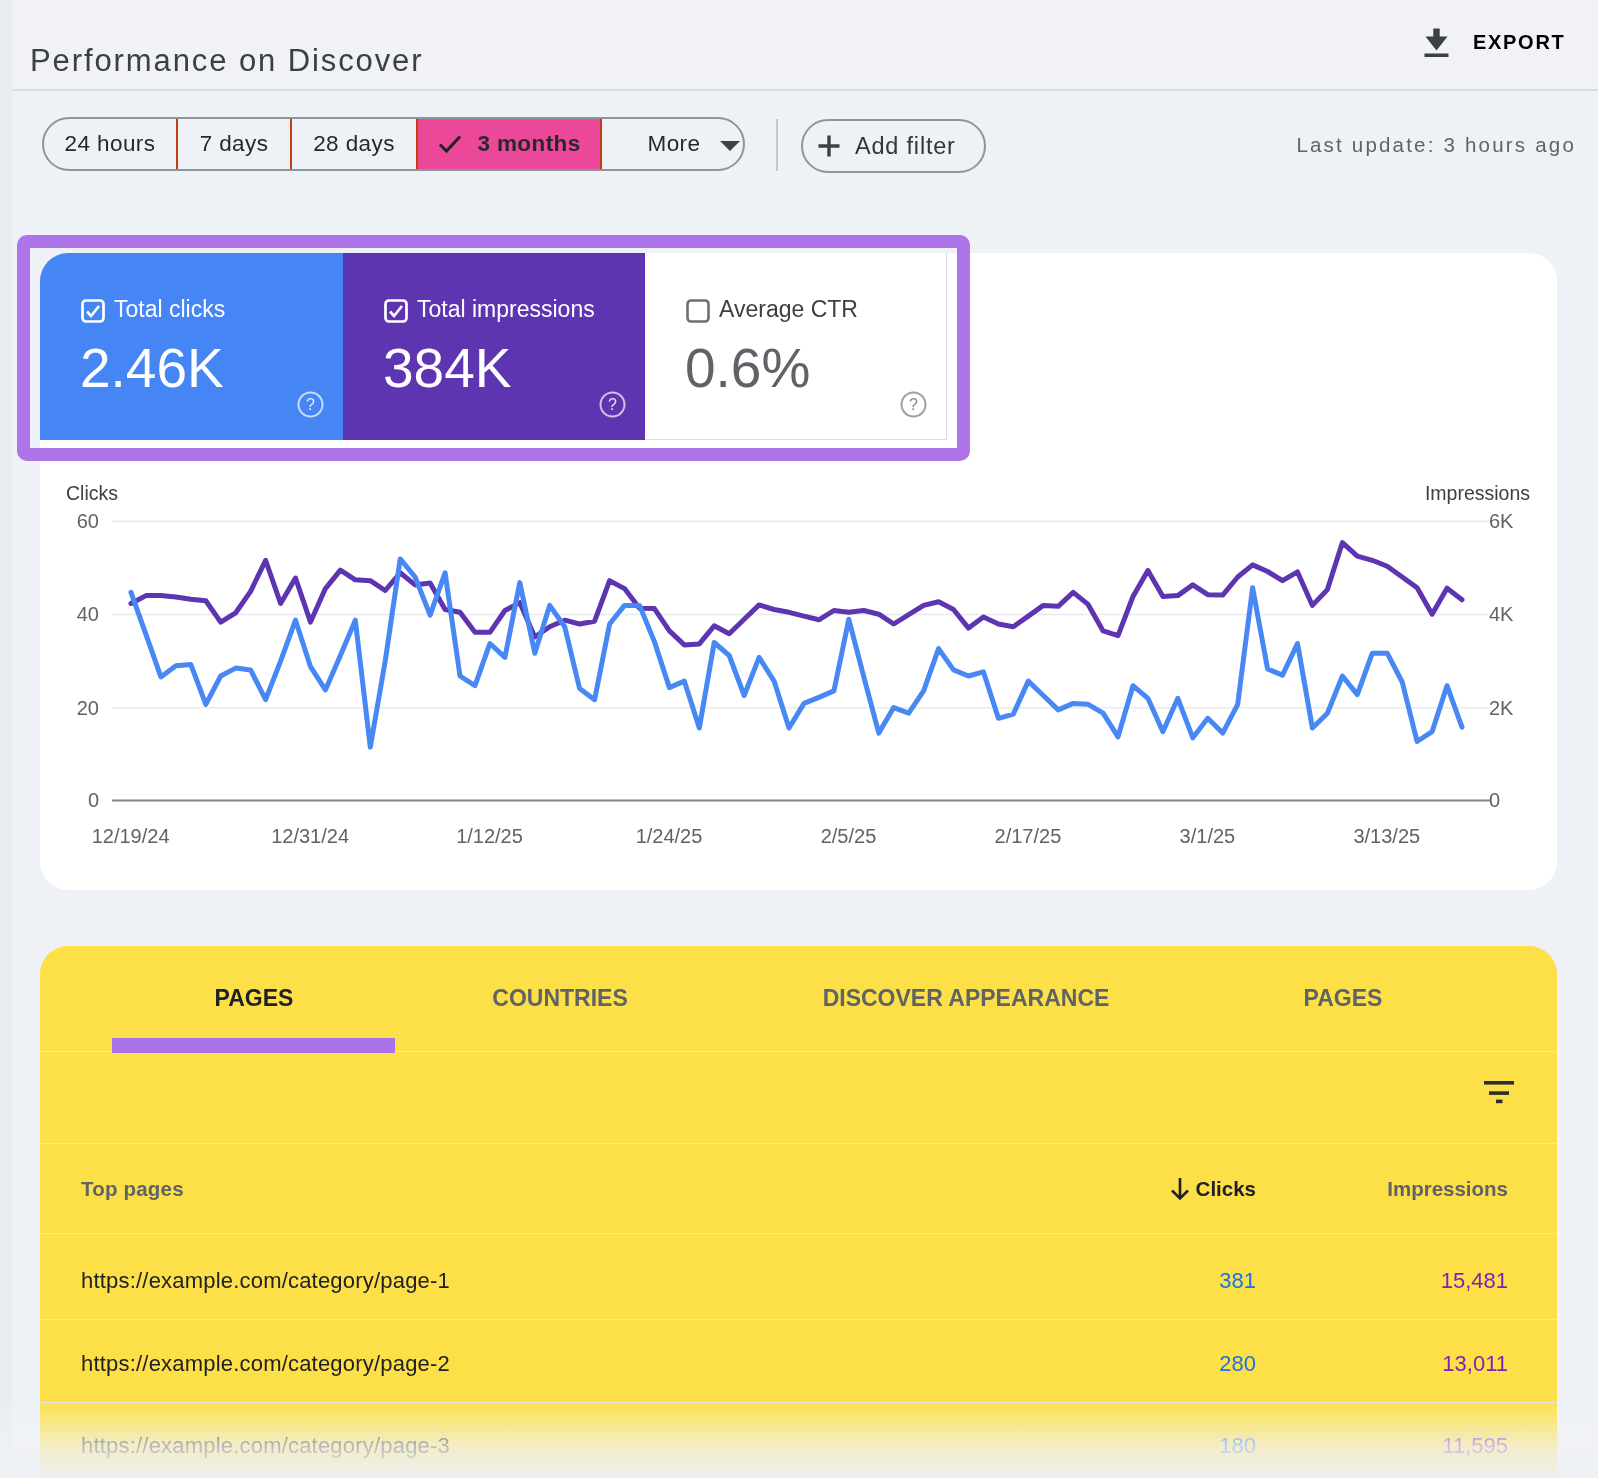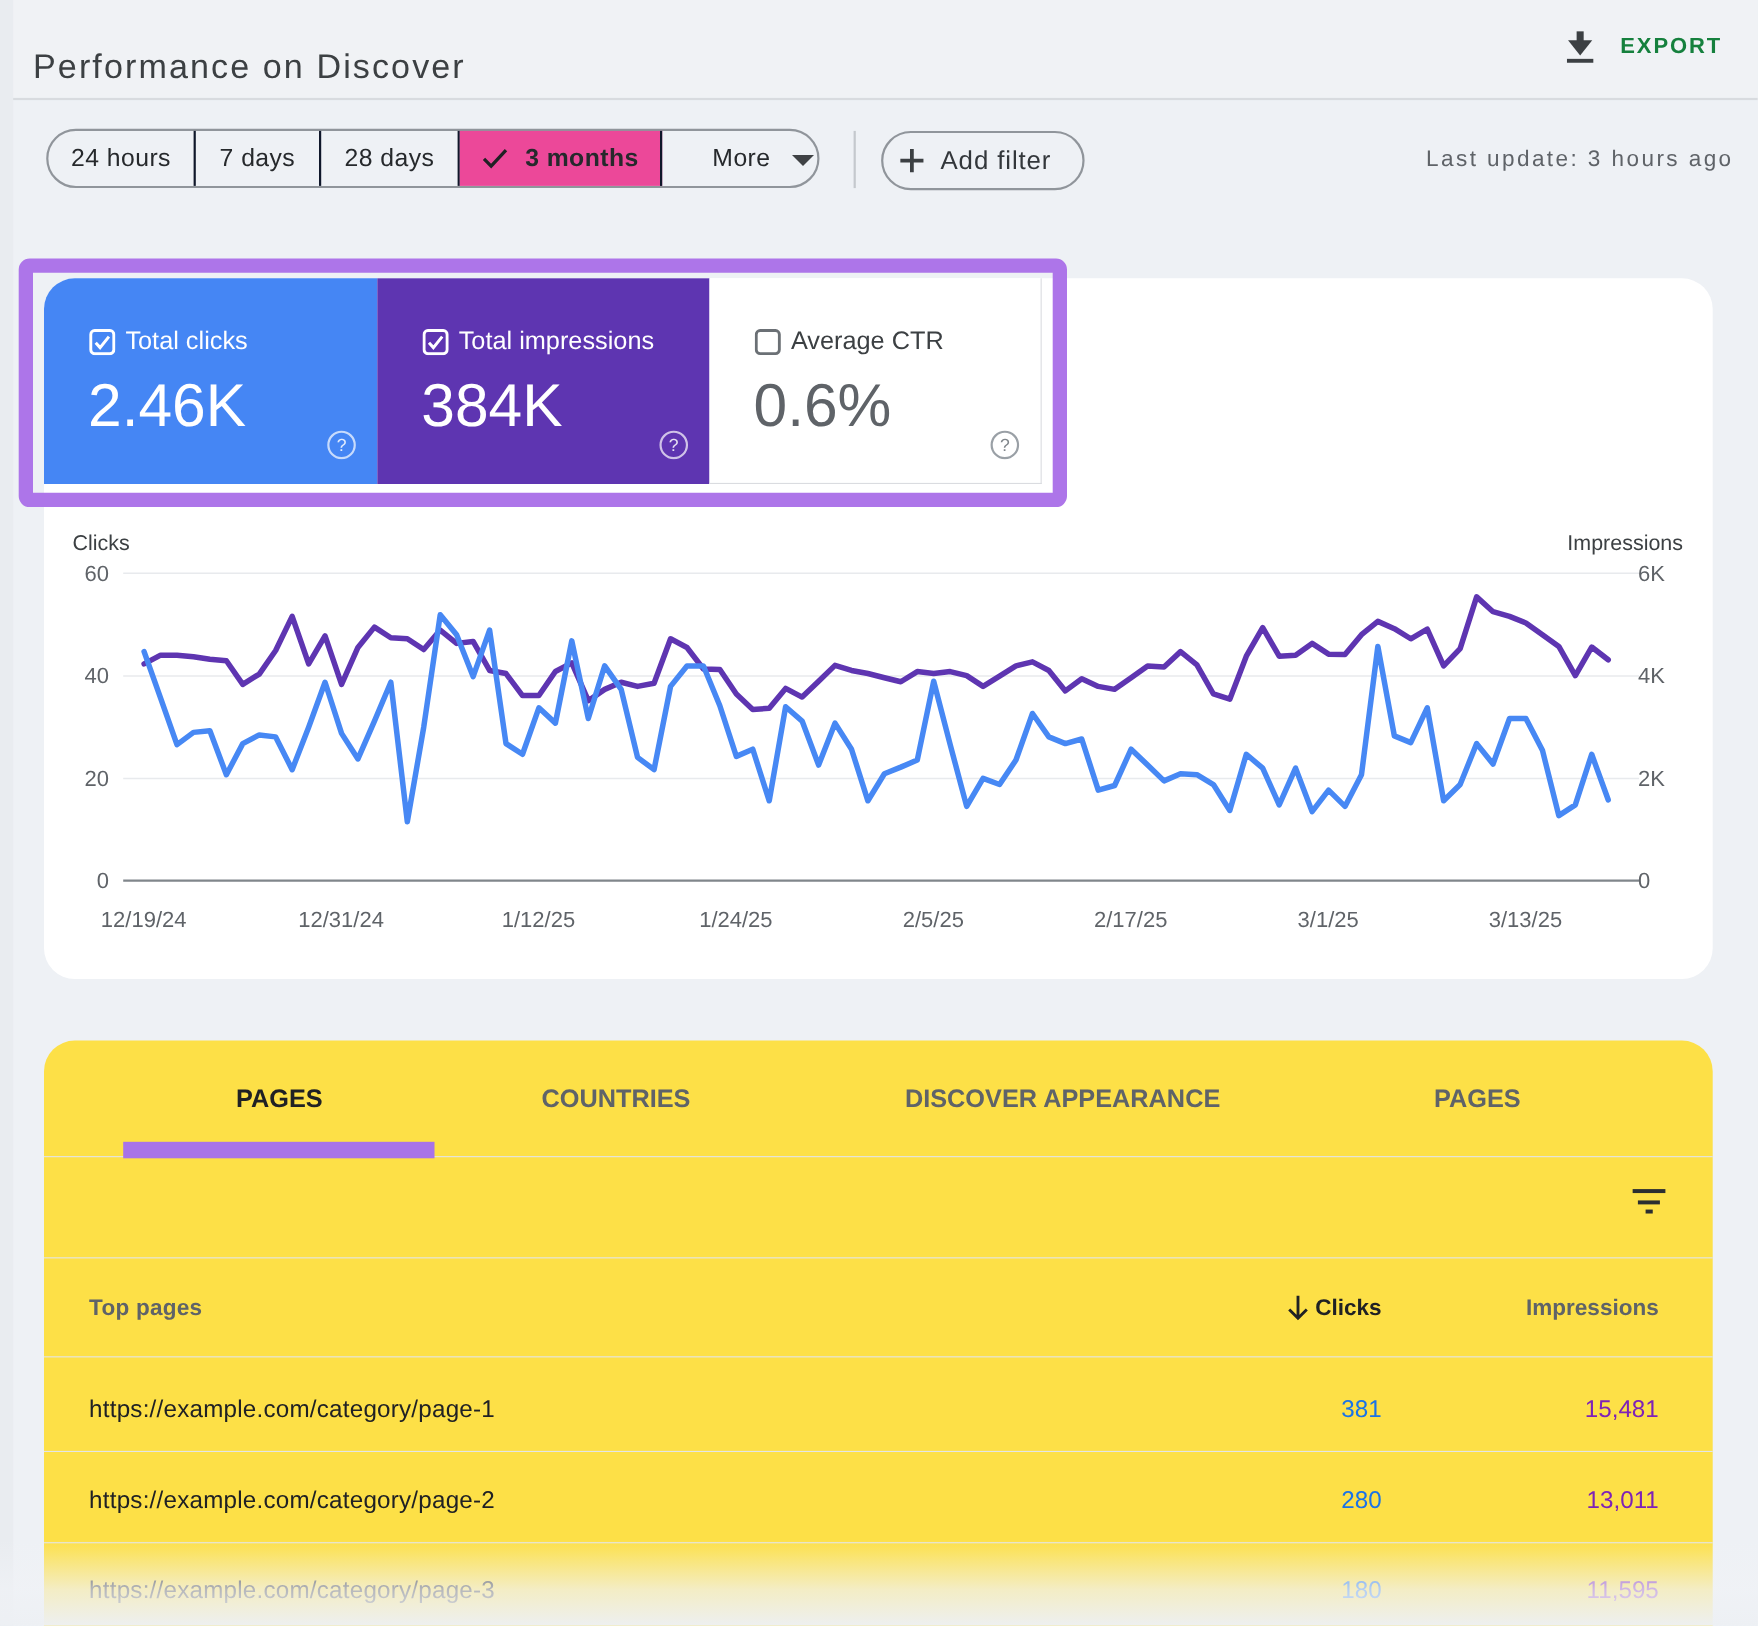--- a/index.html
+++ b/index.html
@@ -1,23 +1,23 @@
 <!DOCTYPE html>
 <html><head><meta charset="utf-8"><style>
 * { margin:0; padding:0; box-sizing:border-box; }
 html,body { width:1598px; height:1478px; }
 body { background:#eef1f5; font-family:"Liberation Sans", sans-serif; position:relative; overflow:hidden; }
 .abs { position:absolute; }
 
 #topband { left:0; top:0; width:1598px; height:91px; background:#f0f2f5; border-bottom:2px solid #d8dbdf; }
 #title { left:30px; top:27px; font-size:31px; letter-spacing:1.9px; color:#3c4043;margin-top:16px; }
-#exportText { left:1473px; top:31px; font-size:20px; font-weight:bold; letter-spacing:1.7px; color:#15803d; }
+#exportText { left:1473px; top:31px; font-size:20px; font-weight:bold; letter-spacing:1.7px; color:#000000; }
 
 #seg { left:42px; top:117px; width:703px; height:54px; border:2px solid #90959b; border-radius:27px; display:flex; }
-.segcell { height:100%; border-right:2px solid #0f172a; display:flex; align-items:center; justify-content:center; font-size:22.5px; letter-spacing:0.4px; color:#26292c; box-sizing:border-box; }
+.segcell { height:100%; border-right:2px solid #c2410c; display:flex; align-items:center; justify-content:center; font-size:22.5px; letter-spacing:0.4px; color:#26292c; box-sizing:border-box; }
 .segcell:last-child { border-right:none;padding-left:43px; }
 #seg3m { background:#ec4899; }
 #addf { left:801px; top:119px; width:185px; height:54px; border:2px solid #90959b; border-radius:27px; display:flex; align-items:center; font-size:23.5px; color:#33373b; }
 #vdiv { left:776px; top:119px; width:2px; height:52px; background:#c4c8cd; }
 #lastupd { right:22px; top:133px; font-size:20.5px; letter-spacing:2.2px; color:#5f6368; }
 .caret { width:0; height:0; border-left:10px solid transparent; border-right:10px solid transparent; border-top:10px solid #3f4245; display:inline-block; margin-left:20px; margin-top:4px; }
 
 #card1 { left:40px; top:253px; width:1517px; height:637px; background:#fff; border-radius:28px; }
 .tile { position:absolute; top:0; height:187px; }
 #tile1 { left:0; width:303px; background:#4586f4; border-top-left-radius:28px; }

